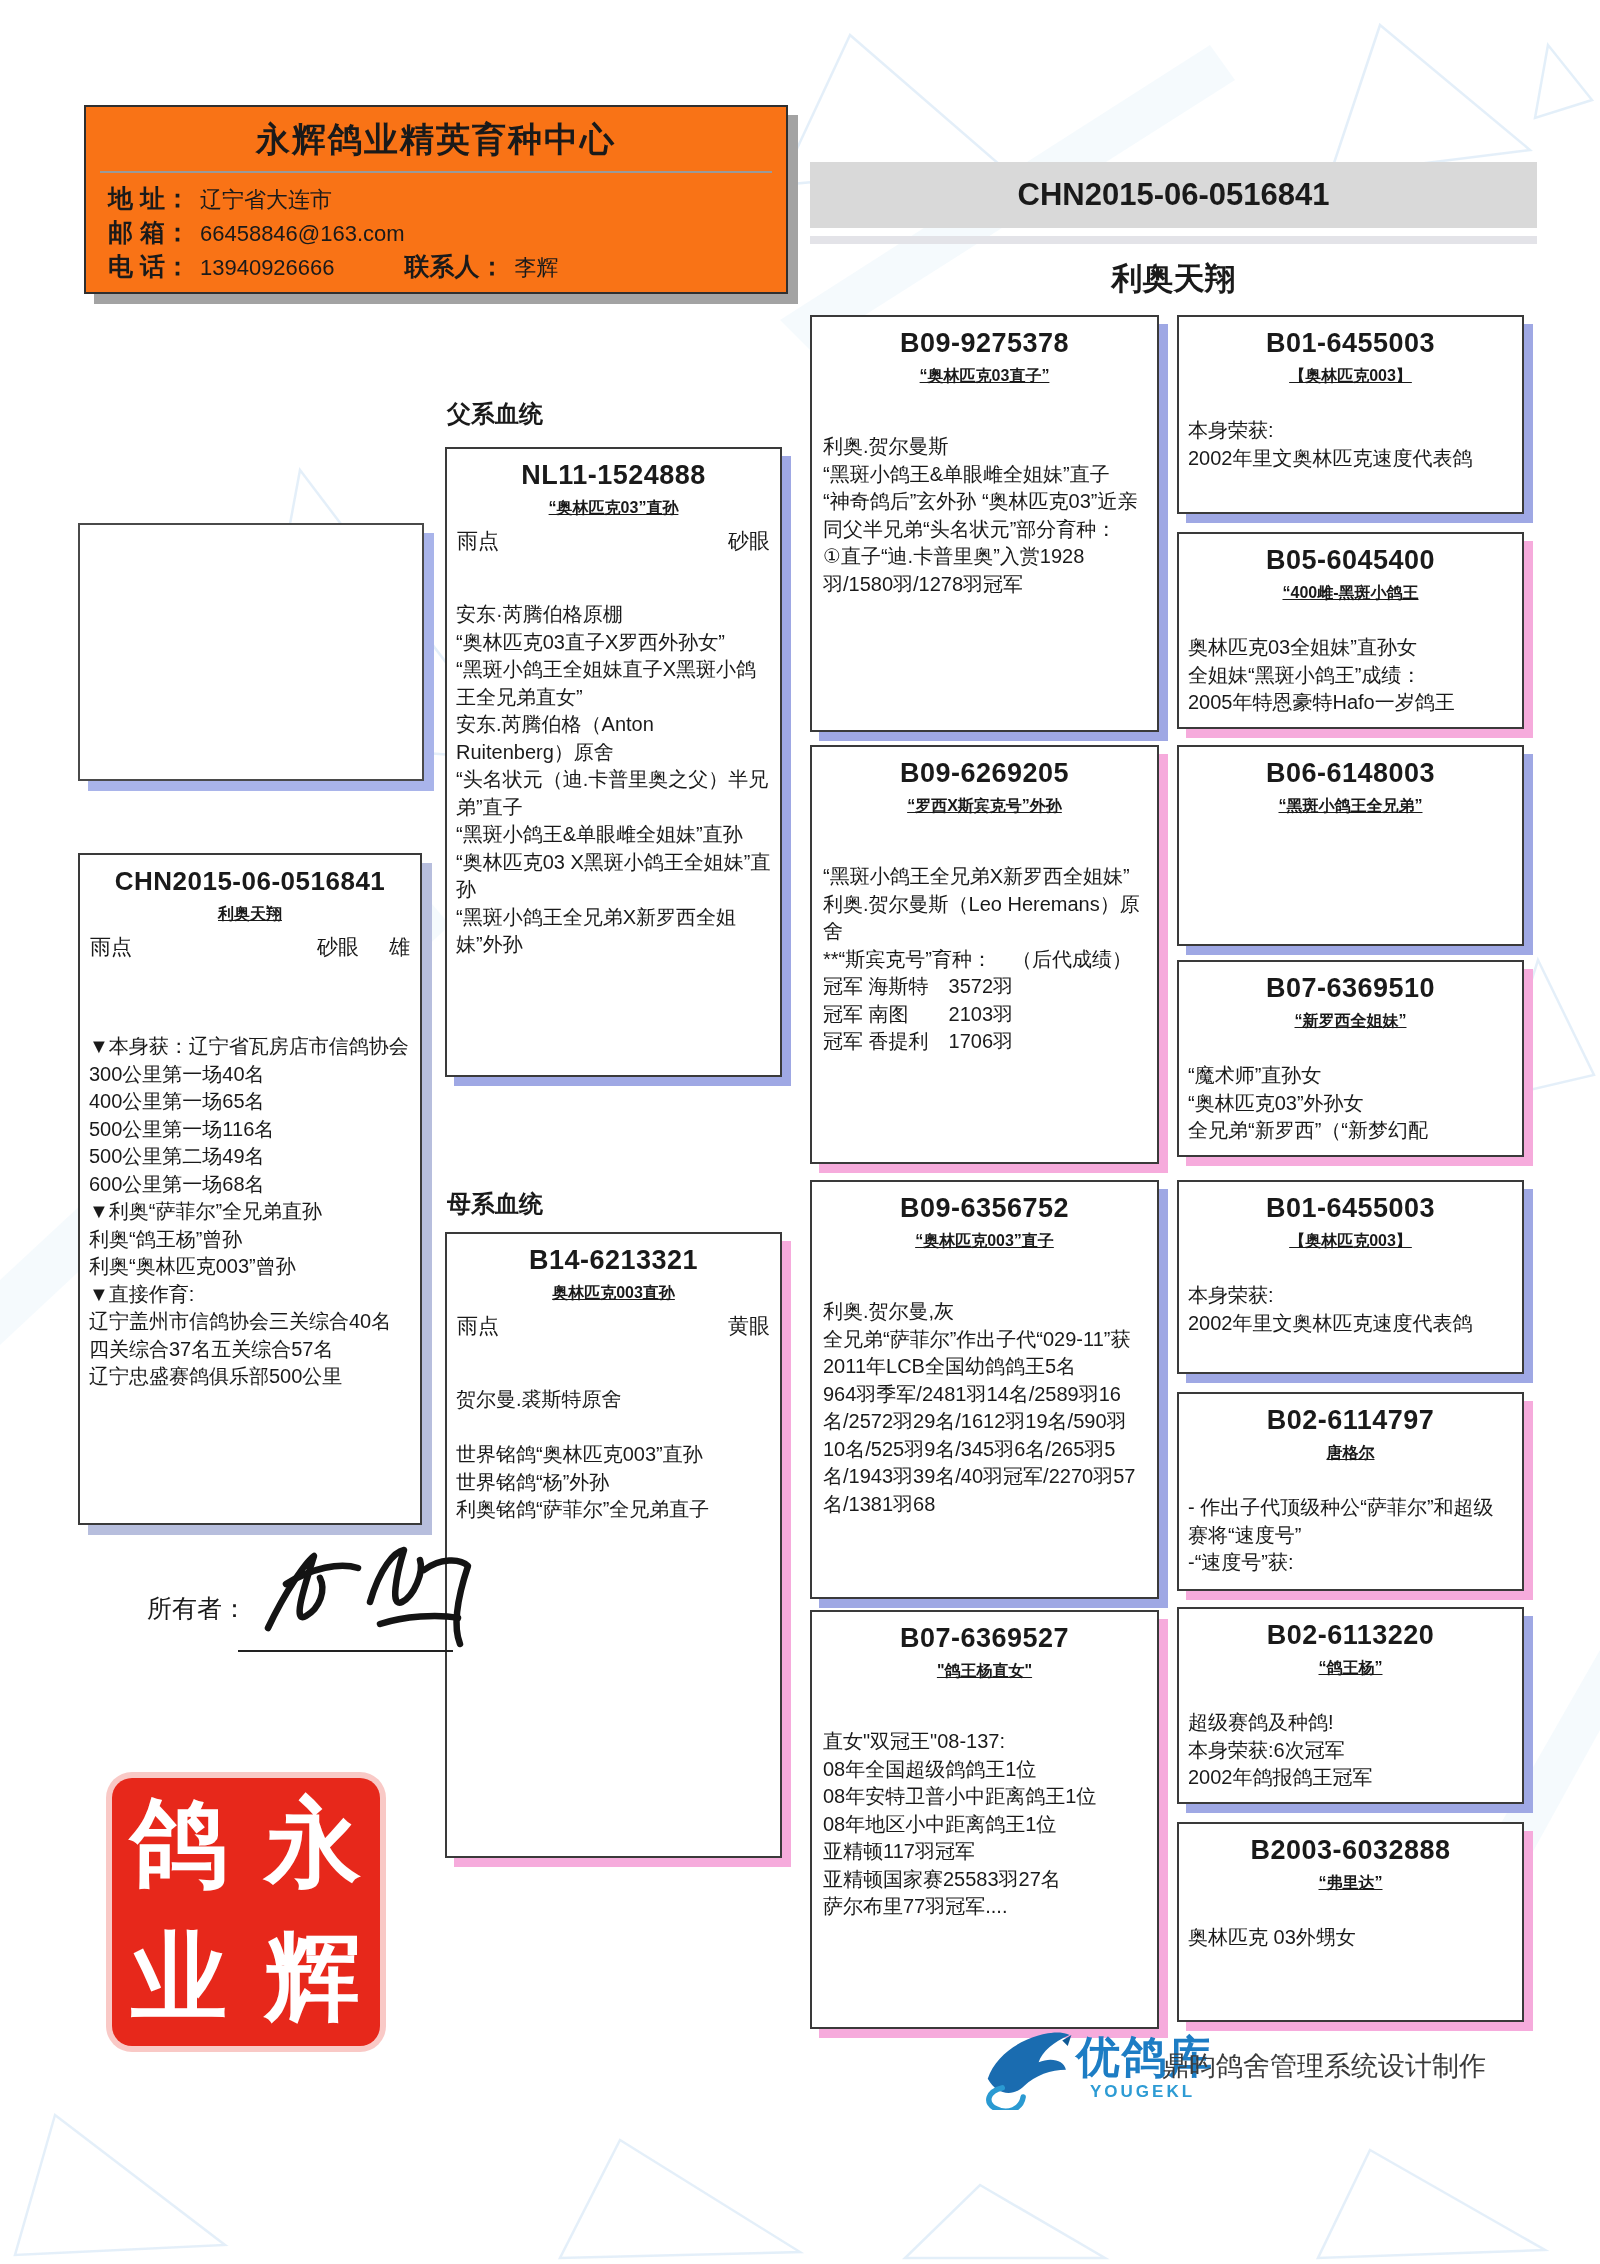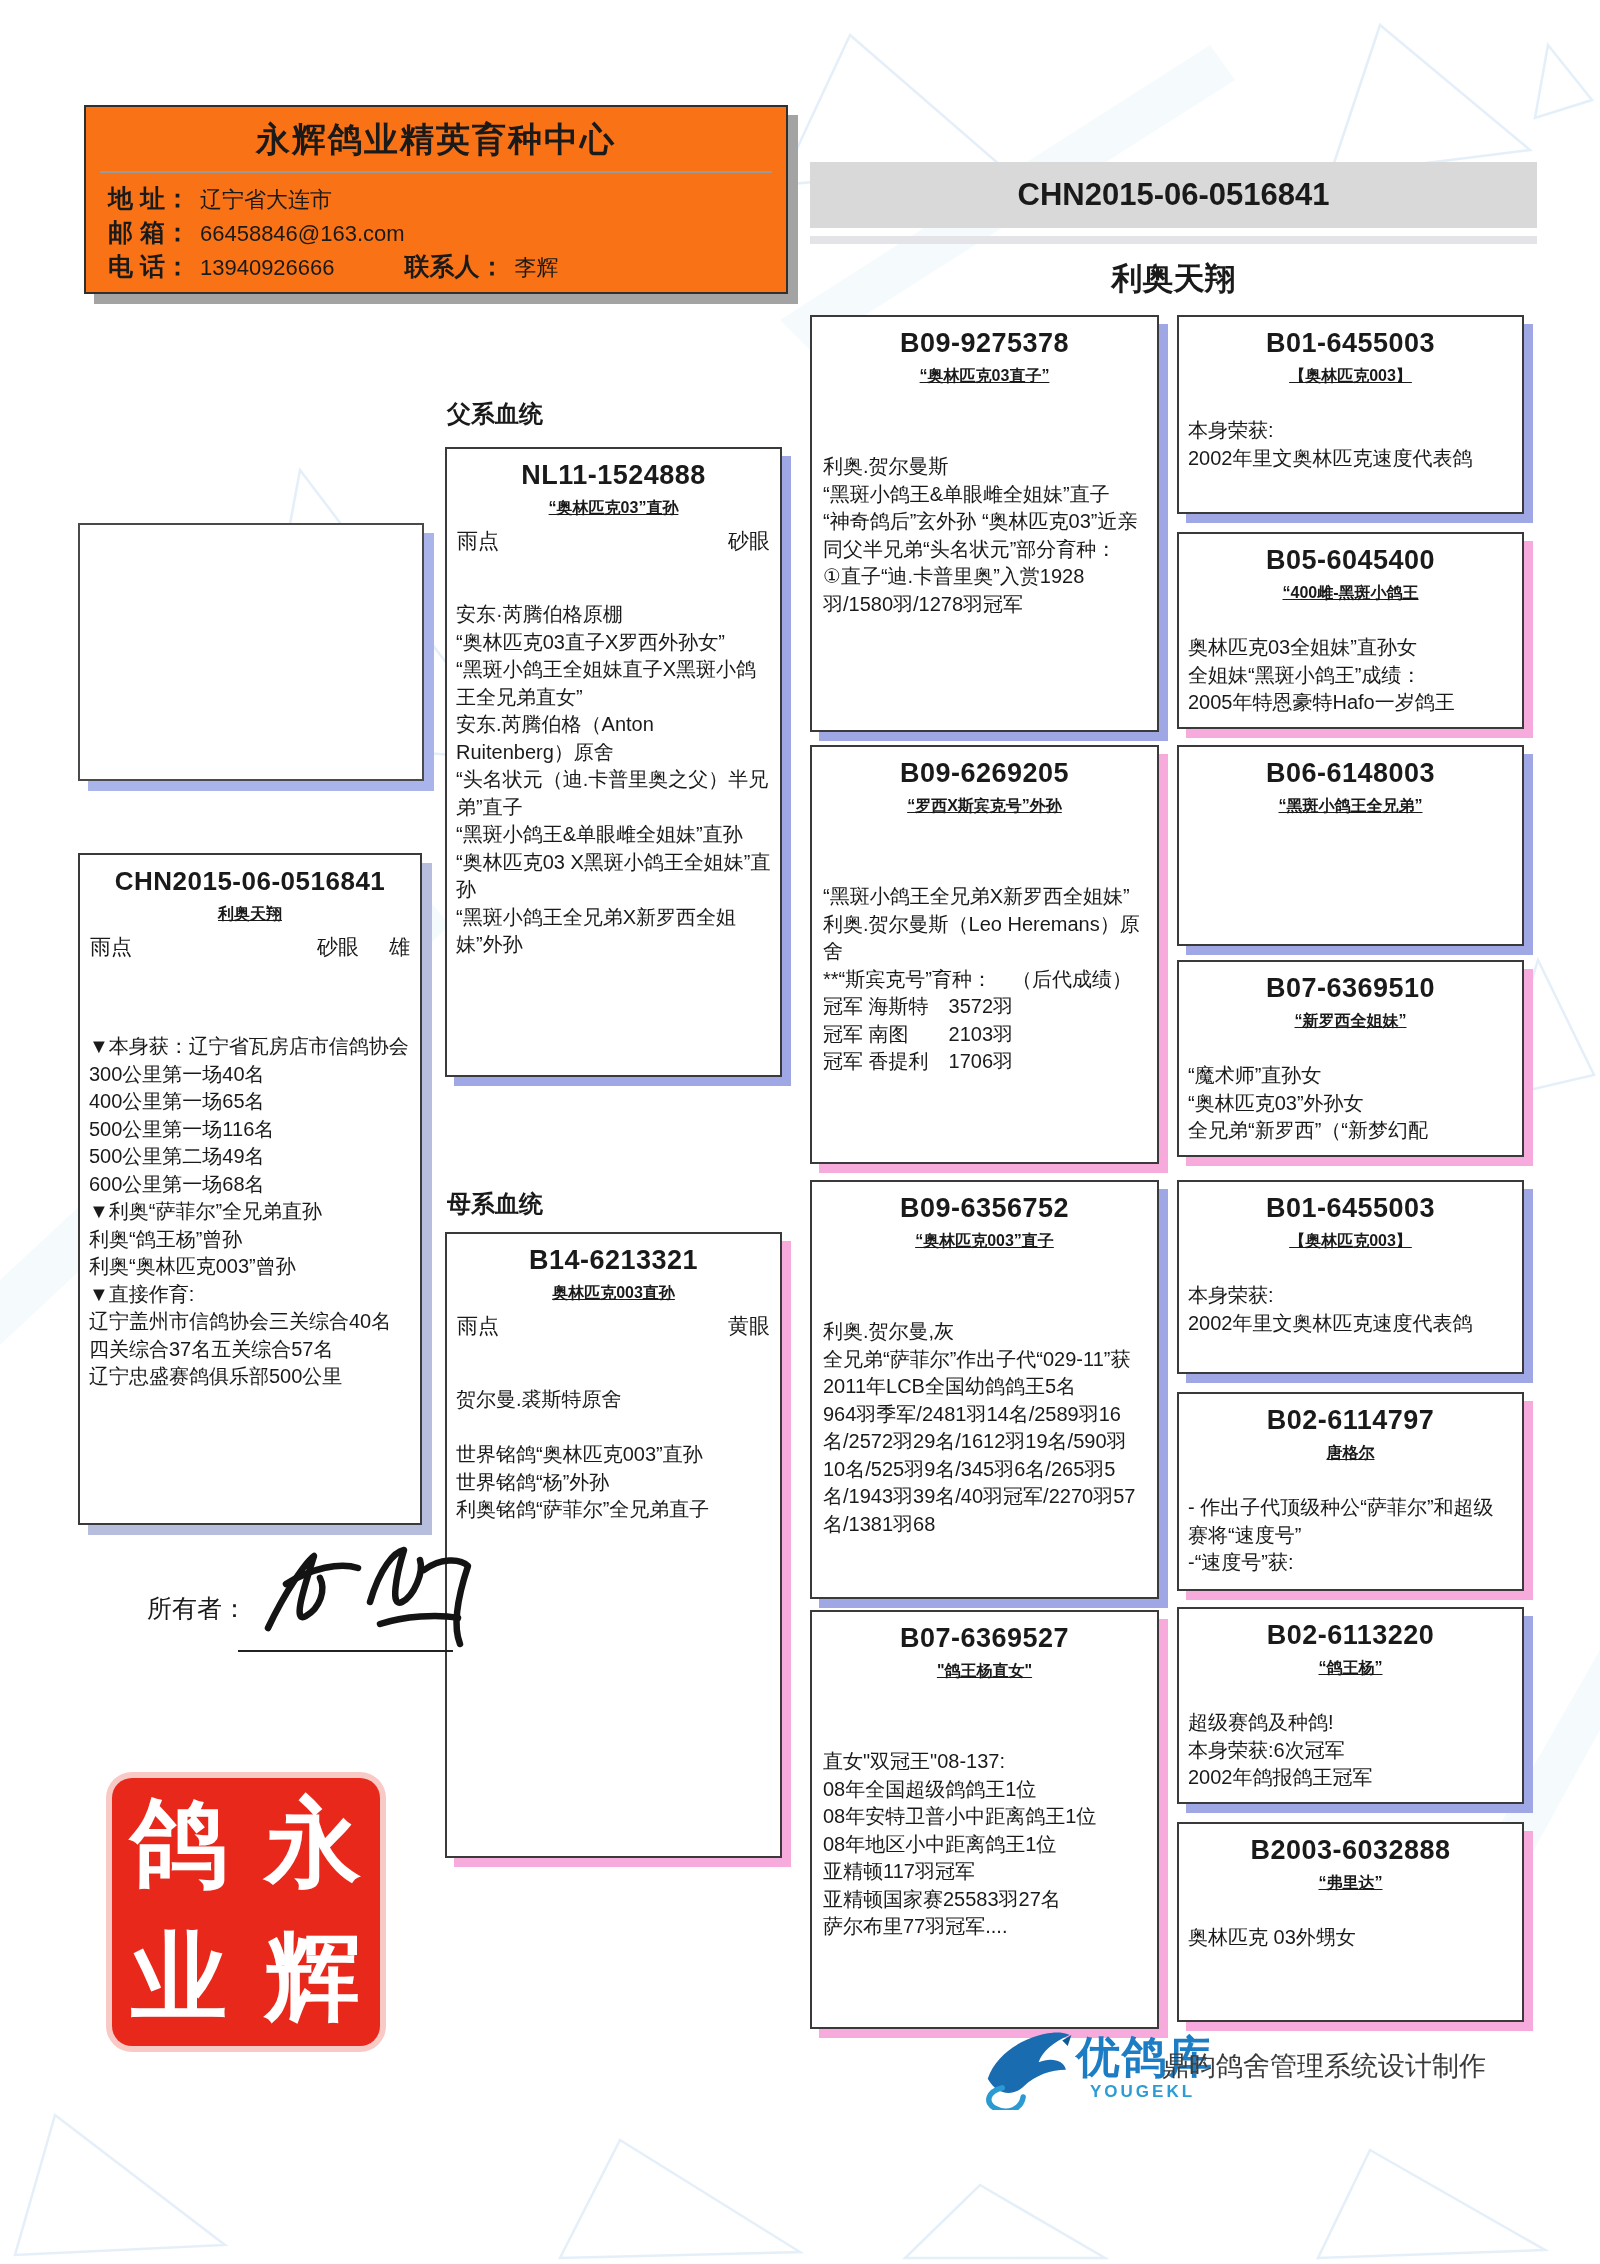--- a/index.html
+++ b/index.html
@@ -31,21 +31,21 @@
   .sh-blue{box-shadow:9px 9px 0 0 #9fa8e4;}
   .sh-pink{box-shadow:9px 9px 0 0 #f6abdc;}
   .sh-slate{box-shadow:10px 10px 0 0 #b7bedd;}
   .ring{margin-top:8px;text-align:center;font-size:27px;font-weight:bold;letter-spacing:0.5px;line-height:36px;}
   .ptitle{text-align:center;font-size:16px;font-weight:bold;line-height:30px;text-decoration:underline;}
   .attrs{display:flex;justify-content:space-between;align-items:baseline;
          padding:0 10px;margin-top:4px;font-size:21px;line-height:28px;}
   .sex{margin-left:30px;}
   .body{padding:0 9px;font-size:20px;line-height:27.5px;white-space:pre-line;}
   .gap-par{margin-top:46px;}
-  .gap-mid{margin-top:62px;padding-left:11px;}
+  .gap-mid{margin-top:42px;padding-left:11px;}
   .gap-main{margin-top:72px;}
   .gap-sm{margin-top:26px;}
 
   .photo-box{left:78px;top:523px;width:342px;height:254px;background:#fff;
              border:2px solid #4a4a4a;box-shadow:10px 10px 0 0 #a9b4ea;}
 
   
   .owner-label{left:147px;top:1592px;font-size:25px;}
   .sig-line{left:238px;top:1650px;width:215px;height:2px;background:#222;}
   .sig-svg{left:252px;top:1528px;}

